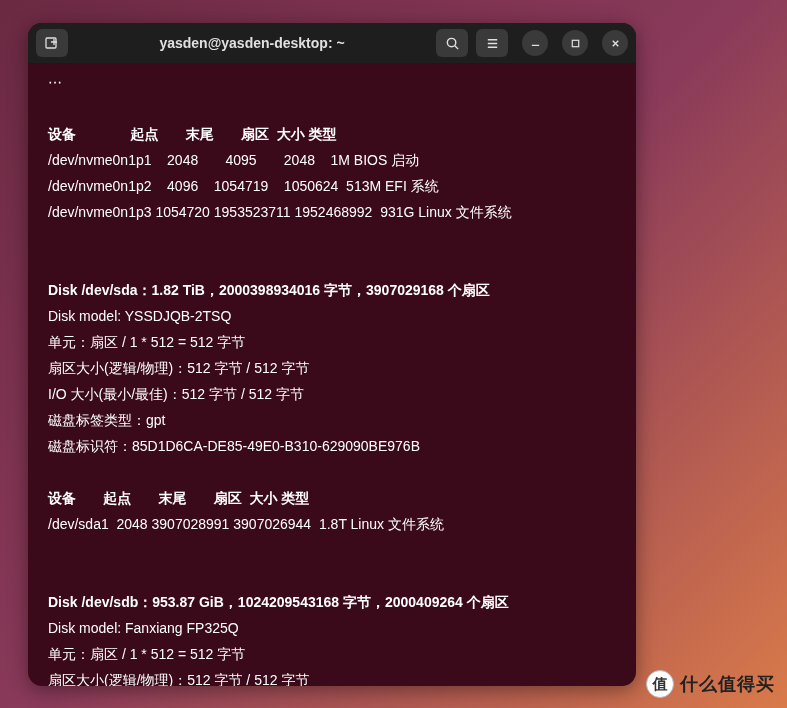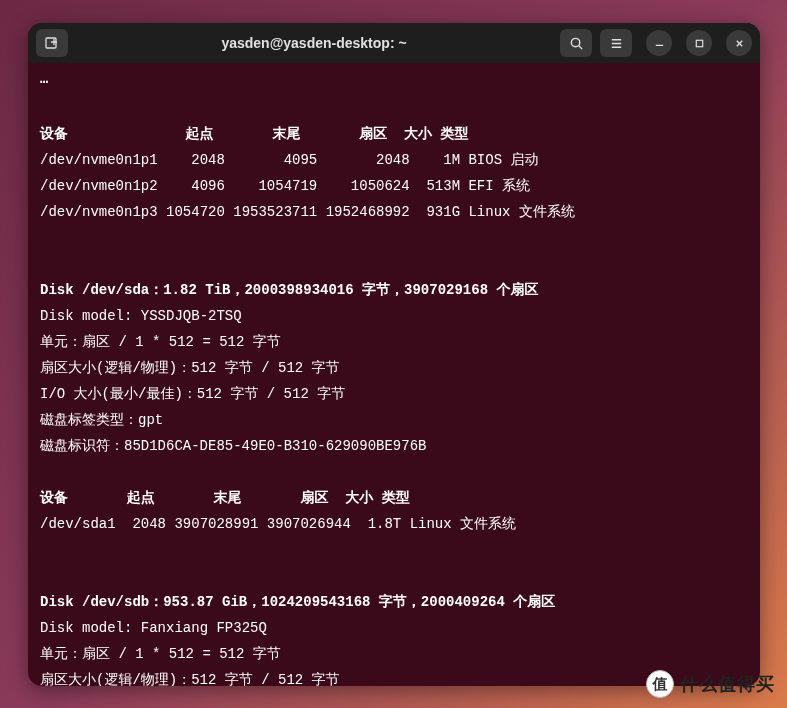--- a/index.html
+++ b/index.html
@@ -8,21 +8,21 @@
       width: 787px;
       height: 708px;
       font-family: monospace;
       position: relative;
       overflow: hidden;
     }
     .terminal-window {
       position: absolute;
       top: 23px;
       left: 28px;
-      width: 732px;
+      width: 608px;
       height: 663px;
       background: #3a0a1a;
       border-radius: 14px;
       overflow: hidden;
       box-shadow: 0 4px 20px rgba(0,0,0,0.4);
       display: flex;
       flex-direction: column;
     }
     .titlebar {
       height: 40px;
@@ -58,26 +58,26 @@
       display: flex;
       align-items: center;
       justify-content: center;
       color: #e0e0e0;
       margin-left: 6px;
     }
     .win-btn svg { width: 11px; height: 11px; }
     .terminal-content {
       flex: 1;
       overflow: hidden;
-      padding: 6px 12px;
+      padding: 6px 20px;
       color: #ffffff;
       font-size: 14px;
       line-height: 26px;
       white-space: pre;
-      font-family: Liberation Mono, monospace;
+      font-family: Liberation Sans, sans-serif;
     }
     .bold { font-weight: bold; }
     .watermark {
       position: absolute;
       bottom: 10px;
       right: 12px;
       display: flex;
       align-items: center;
       gap: 6px;
     }

